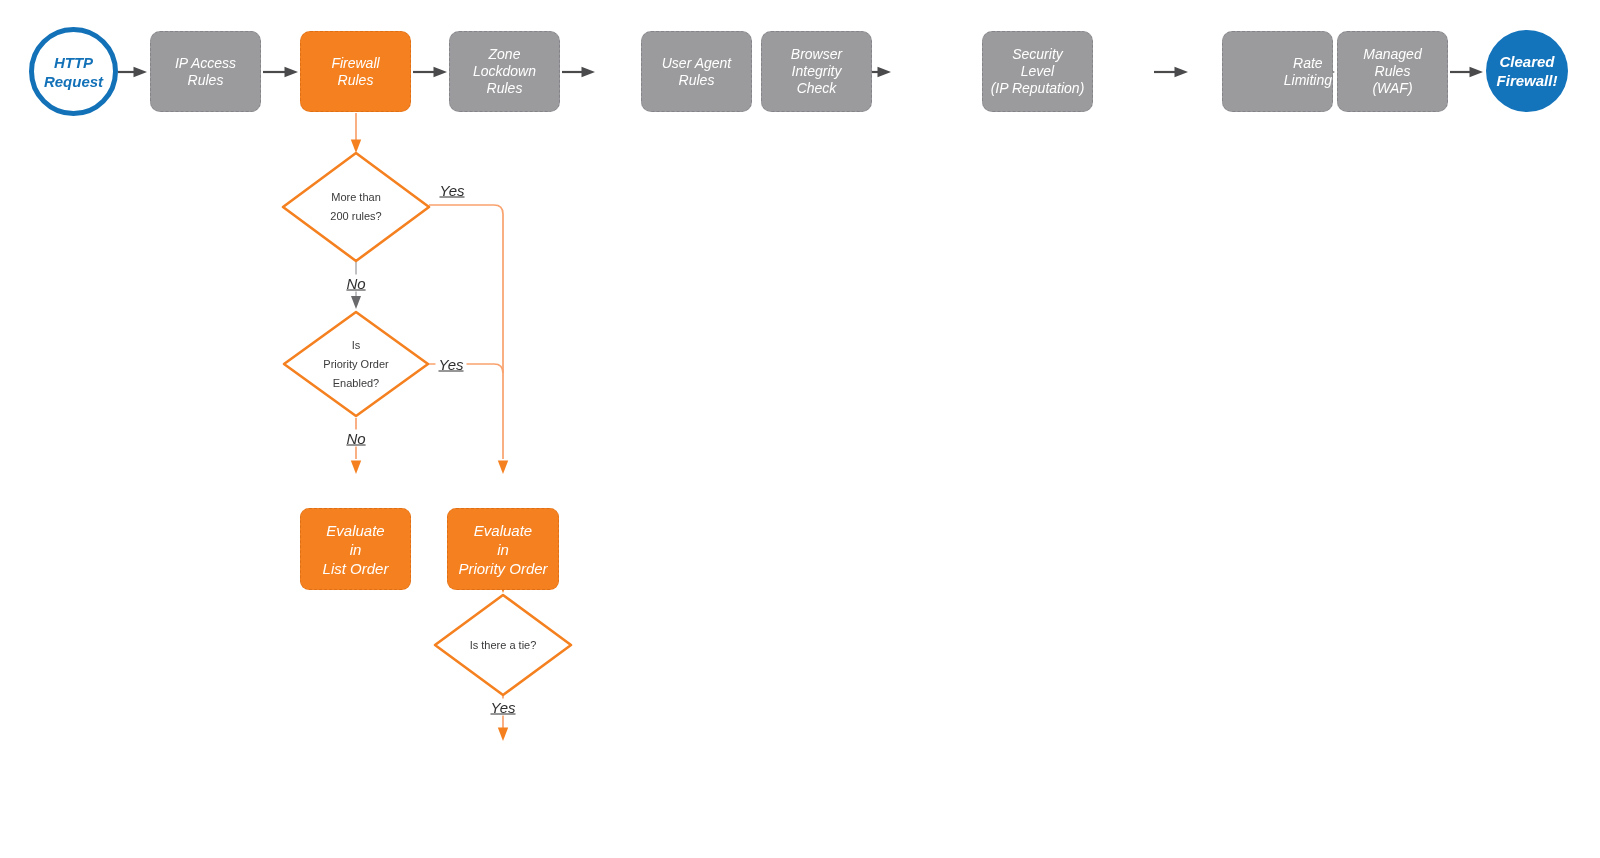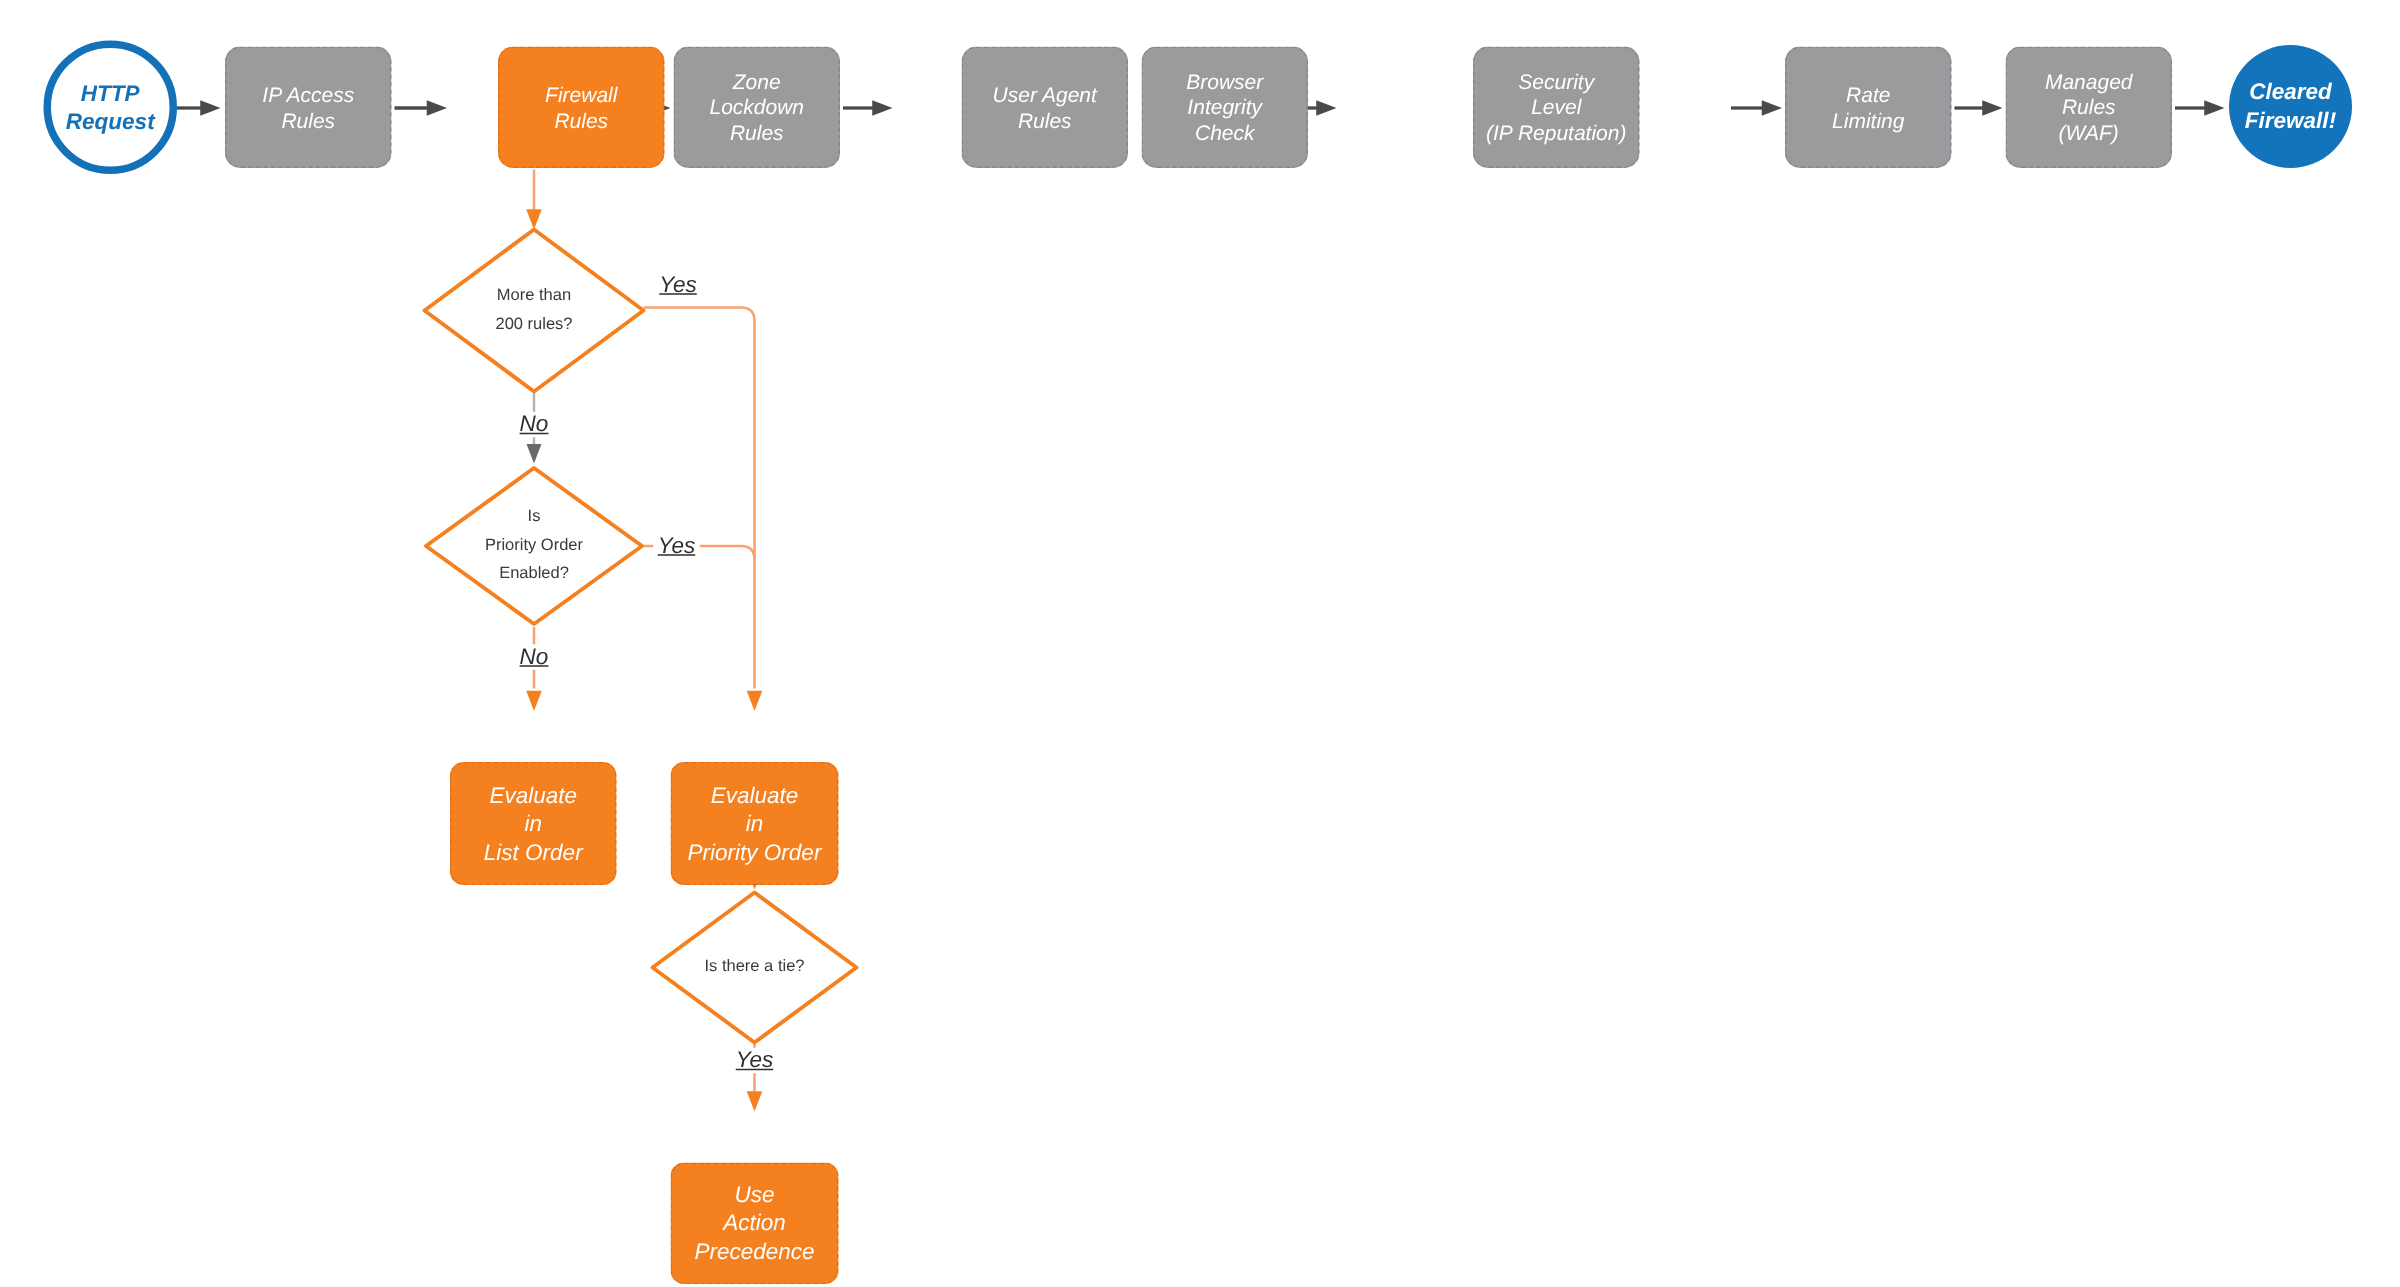--- a/index.html
+++ b/index.html
@@ -8,21 +8,21 @@
     font-family:"Liberation Sans",sans-serif;
   }
   .layer{position:absolute;left:0;top:0;}
   
   .stage{
     position:absolute;top:31px;width:111px;height:81px;box-sizing:border-box;
     background:#9B9B9D;border:1px dashed #84848A;border-radius:10px;
     display:flex;align-items:center;justify-content:center;text-align:center;
     color:#ffffff;font-style:italic;font-size:14px;line-height:17px;white-space:pre-line;
   }
-  .stage.hl{background:#F5801F;border-color:#DD6F16;margin-left:32px;}
+  .stage.hl{background:#F5801F;border-color:#DD6F16;}
   
   .action{
     position:absolute;box-sizing:border-box;
     background:#F5801F;border:1px dashed #DD6F16;border-radius:9px;
     display:flex;align-items:center;justify-content:center;text-align:center;
     color:#ffffff;font-style:italic;font-size:15px;line-height:19px;white-space:pre-line;margin-top:32px;
   }
   
   .endpoint{
     position:absolute;box-sizing:border-box;border-radius:50%;
@@ -129,21 +129,21 @@
   <div class="stage" style="left:761px;">
     <span>Browser
 Integrity
 Check</span>
   </div>
   <div class="stage" style="left:982px;justify-content:center;">
     <span>Security
 Level
 (IP Reputation)</span>
   </div>
-  <div class="stage" style="left:1190px;">
+  <div class="stage" style="left:1222px;justify-content:flex-end;">
     <span>Rate
 Limiting</span>
   </div>
   <div class="stage" style="left:1337px;">
     <span>Managed
 Rules
 (WAF)</span>
   </div>
 
   <div class="dtext" style="left:356px;top:207px;">More than
@@ -162,19 +162,14 @@
   <div class="action" style="left:300px;top:476px;width:111px;height:82px;">
     <span>Evaluate
 in
 List Order</span>
   </div>
   <div class="action" style="left:447px;top:476px;width:112px;height:82px;">
     <span>Evaluate
 in
 Priority Order</span>
   </div>
-  <div class="action" style="left:447px;top:743px;width:112px;height:81px;">
-    <span>Use
-Action
-Precedence</span>
-  </div>
 
 </div>
 
 </body></html>

